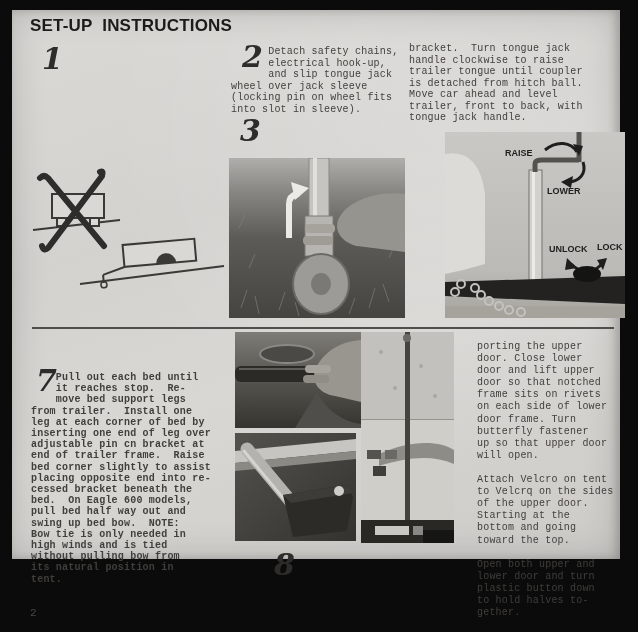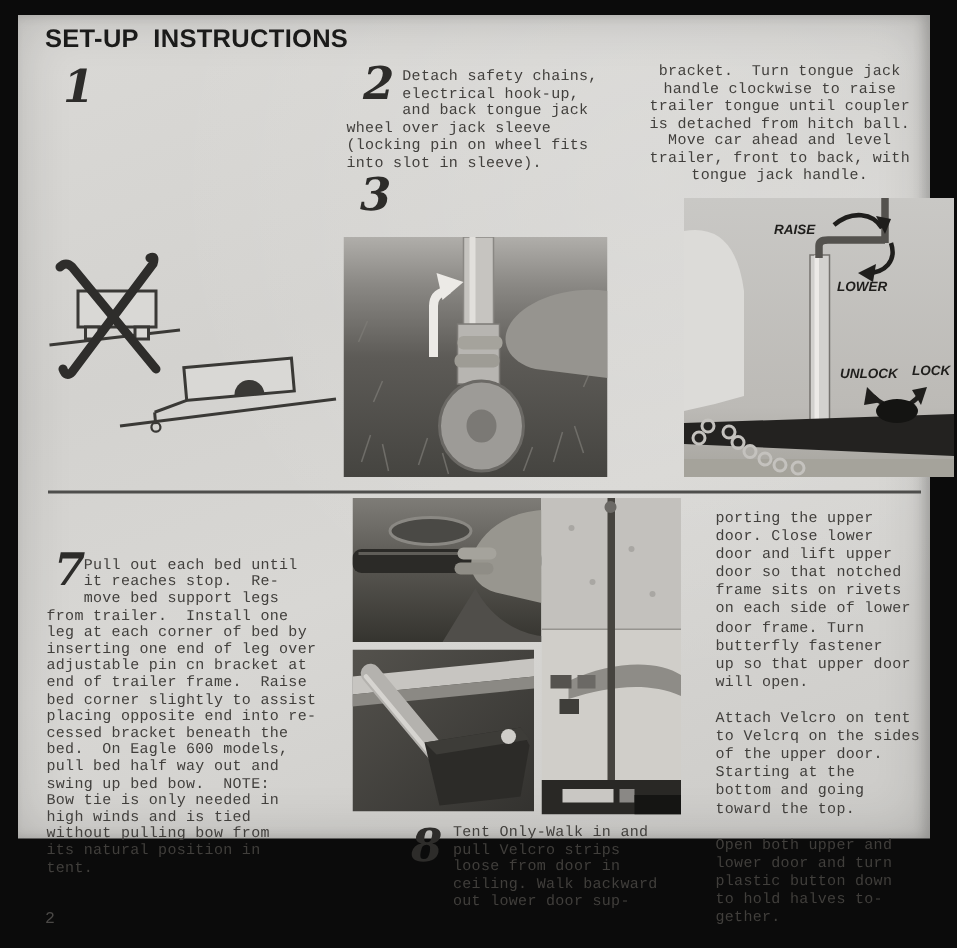--- a/index.html
+++ b/index.html
@@ -19,21 +19,21 @@
   .page-title{
     font-weight:700;font-size:17px;letter-spacing:0.2px;word-spacing:5px;
     color:#1b1b1a;
   }
   .typed{
     font-family:"Liberation Mono","DejaVu Sans Mono",monospace;
     font-size:10px;color:#413f3c;white-space:pre;letter-spacing:0.2px;
   }
   .lh-tight{line-height:10.4px;}
   .lh-mid{line-height:11.5px;}
-  .lh-col{line-height:11.2px;}
+  .lh-col{line-height:11.2px;font-weight:bold;}
   .lh-loose{line-height:12.1px;}
   .stepnum{
     font-family:"DejaVu Serif",serif;font-style:italic;font-weight:700;
     font-size:30px;color:#2d2c2a;line-height:30px;
   }
   .divider{background:#4e4e4c;height:2px;}
   .pagenum{font-family:"Liberation Mono","DejaVu Sans Mono",monospace;font-size:11px;color:#4a4846;}
   .photo{display:block;}
   svg text.phlabel{
     font-family:"Liberation Sans",sans-serif;font-weight:700;font-size:9px;fill:#1f1e1c;
@@ -65,21 +65,21 @@
         <line x1="74" y1="120" x2="74" y2="128" stroke="#3a3936" stroke-width="2"></line>
         <circle cx="74" cy="130" r="3" fill="none" stroke="#3a3936" stroke-width="1.5"></circle>
         <path d="M128,114 a10,10 0 0 1 20,0 z" fill="#3a3936"></path>
       </g>
     </svg>
   </div>
 
   <div class="abs stepnum" style="left:230px;top:32px;">2</div>
   <div class="abs typed lh-mid" style="left:219px;top:36px;">      Detach safety chains,
       electrical hook-up,
-      and back tongue jack
+      and slip tongue jack
 wheel over jack sleeve
 (locking pin on wheel fits
 into slot in sleeve).</div>
 
   <div class="abs stepnum" style="left:228px;top:106px;">3</div>
 
   <div class="abs photo" style="left:217px;top:148px;">
     <svg width="176" height="160" viewBox="0 0 176 160">
       <defs>
         <linearGradient id="grass" x1="0" y1="0" x2="0" y2="1">
@@ -108,29 +108,29 @@
       <ellipse cx="92" cy="126" rx="28" ry="30" fill="#9d9b97" stroke="#6b6965" stroke-width="2"></ellipse>
       <ellipse cx="92" cy="126" rx="10" ry="11" fill="#7b7975"></ellipse>
       <path d="M176,36 C146,32 118,44 110,60 C104,72 112,84 128,88 L176,94 Z" fill="#96948f"></path>
       <rect x="76" y="66" width="30" height="9" rx="4" fill="#a5a39c"></rect>
       <rect x="74" y="78" width="30" height="9" rx="4" fill="#9e9c95"></rect>
       <path d="M60,80 L60,46 Q60,38 68,36 L70,35" fill="none" stroke="#eceae6" stroke-width="6"></path>
       <polygon points="62,24 80,30 66,42" fill="#eceae6"></polygon>
     </svg>
   </div>
 
-  <div class="abs typed lh-mid" style="left:421px;top:33px;text-align:center;">bracket.  Turn tongue jack
+  <div class="abs typed lh-mid" style="left:397px;top:33px;">bracket.  Turn tongue jack
 handle clockwise to raise
 trailer tongue until coupler
 is detached from hitch ball.
 Move car ahead and level
 trailer, front to back, with
 tongue jack handle.</div>
 
-  <div class="abs photo" style="left:444px;top:122px;font-style:italic;">
+  <div class="abs photo" style="left:433px;top:122px;">
     <svg width="180" height="186" viewBox="0 0 180 186">
       <defs>
         <linearGradient id="sky" x1="0" y1="0" x2="0" y2="1">
           <stop offset="0" stop-color="#c9c8c5"></stop>
             <stop offset="0.75" stop-color="#bcbab6"></stop>
           <stop offset="1" stop-color="#a6a49e"></stop>
         </linearGradient>
       </defs>
       <rect width="180" height="186" fill="url(#sky)"></rect>
       <path d="M0,22 Q34,16 40,62 L40,132 Q20,138 0,142 Z" fill="#dcdbd8"></path>
@@ -246,25 +246,20 @@
       <rect x="44" y="0" width="5" height="198" fill="#46443f"></rect>
       <circle cx="46" cy="6" r="4" fill="#6b6965"></circle>
       <rect x="0" y="188" width="93" height="23" fill="#292825"></rect>
       <rect x="14" y="194" width="34" height="9" fill="#c9c7c3"></rect>
       <rect x="52" y="194" width="10" height="9" fill="#8a8885"></rect>
       <rect x="62" y="198" width="31" height="13" fill="#151513"></rect>
     </svg>
   </div>
 
   <div class="abs stepnum" style="left:262px;top:540px;">8</div>
-  <div class="abs typed lh-mid" style="left:290px;top:540px;">Tent Only-Walk in and
-pull Velcro strips
-loose from door in
-ceiling. Walk backward
-out lower door sup-</div>
 
   <div class="abs typed lh-loose" style="left:465px;top:331px;">porting the upper
 door. Close lower
 door and lift upper
 door so that notched
 frame sits on rivets
 on each side of lower
 door frame. Turn
 butterfly fastener
 up so that upper door

